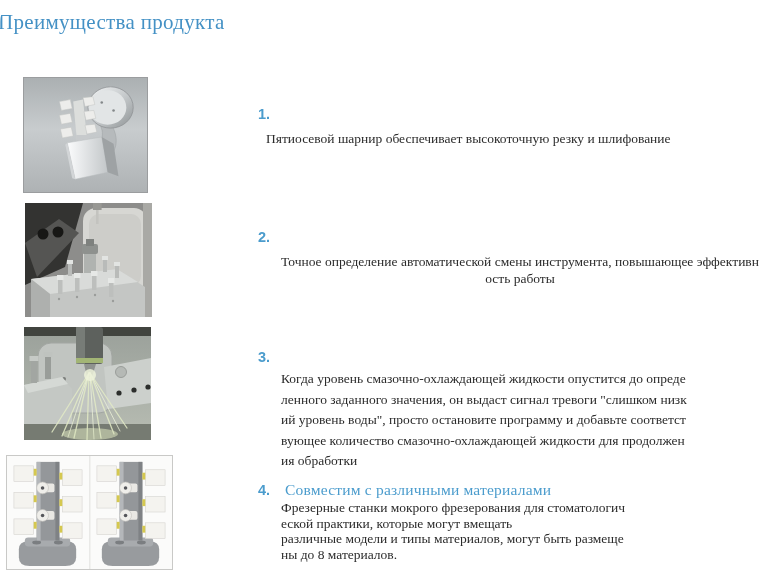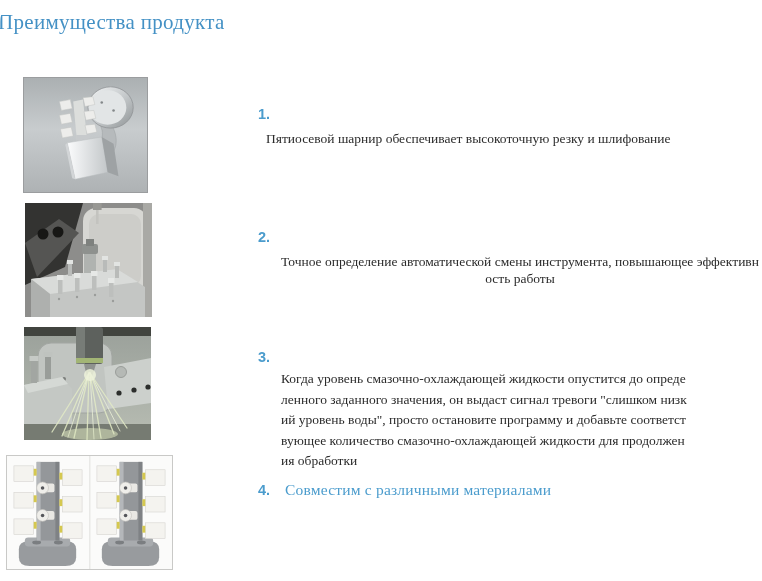--- a/index.html
+++ b/index.html
@@ -270,15 +270,19 @@
 ий уровень воды", просто остановите программу и добавьте соответст
 вующее количество смазочно-охлаждающей жидкости для продолжен
 ия обработки</p>
   </section>
 
   <section class="section sec4">
     <div class="heading-row">
       <span class="num">4.</span>
       <h2 class="heading">Совместим с различными материалами</h2>
     </div>
+    <p class="body">Фрезерные станки мокрого фрезерования для стоматологич
+еской практики, которые могут вмещать
+различные модели и типы материалов, могут быть размеще
+ны до 8 материалов.</p>
   </section>
 
 </div>
 
 </body></html>

